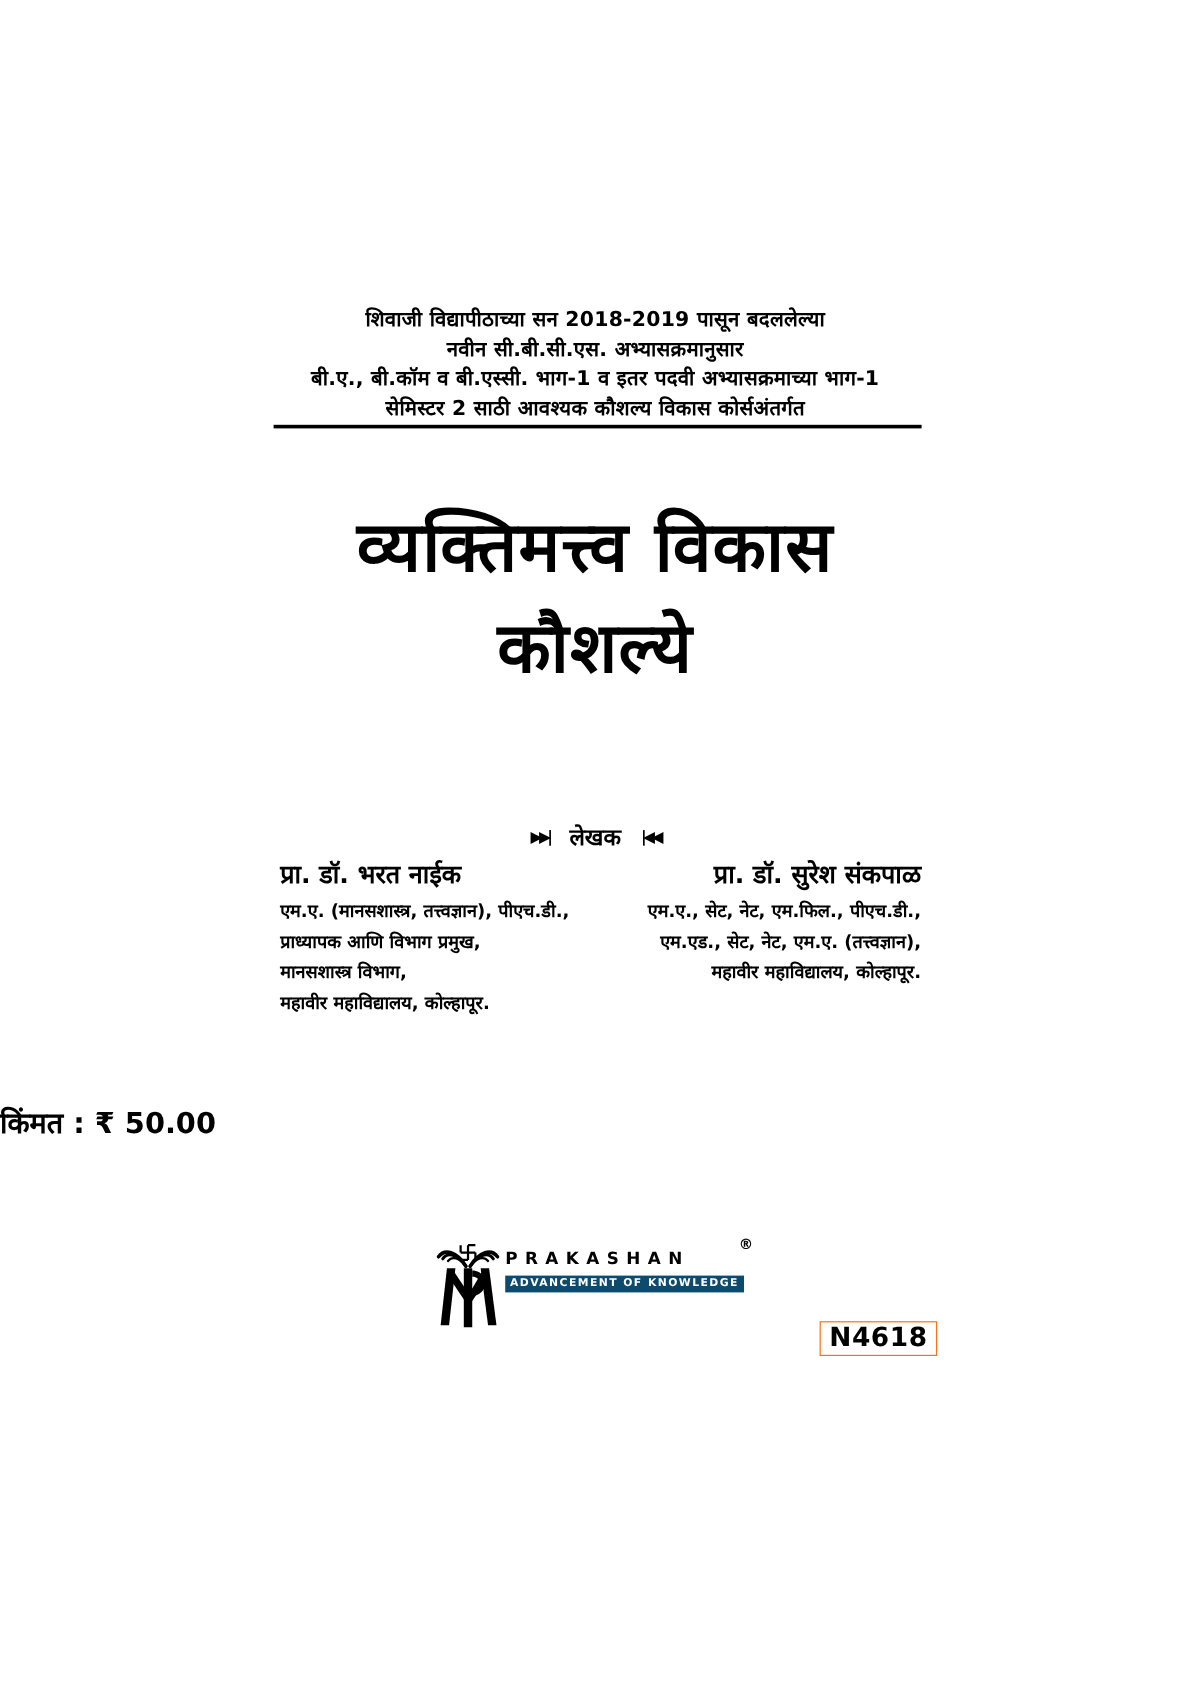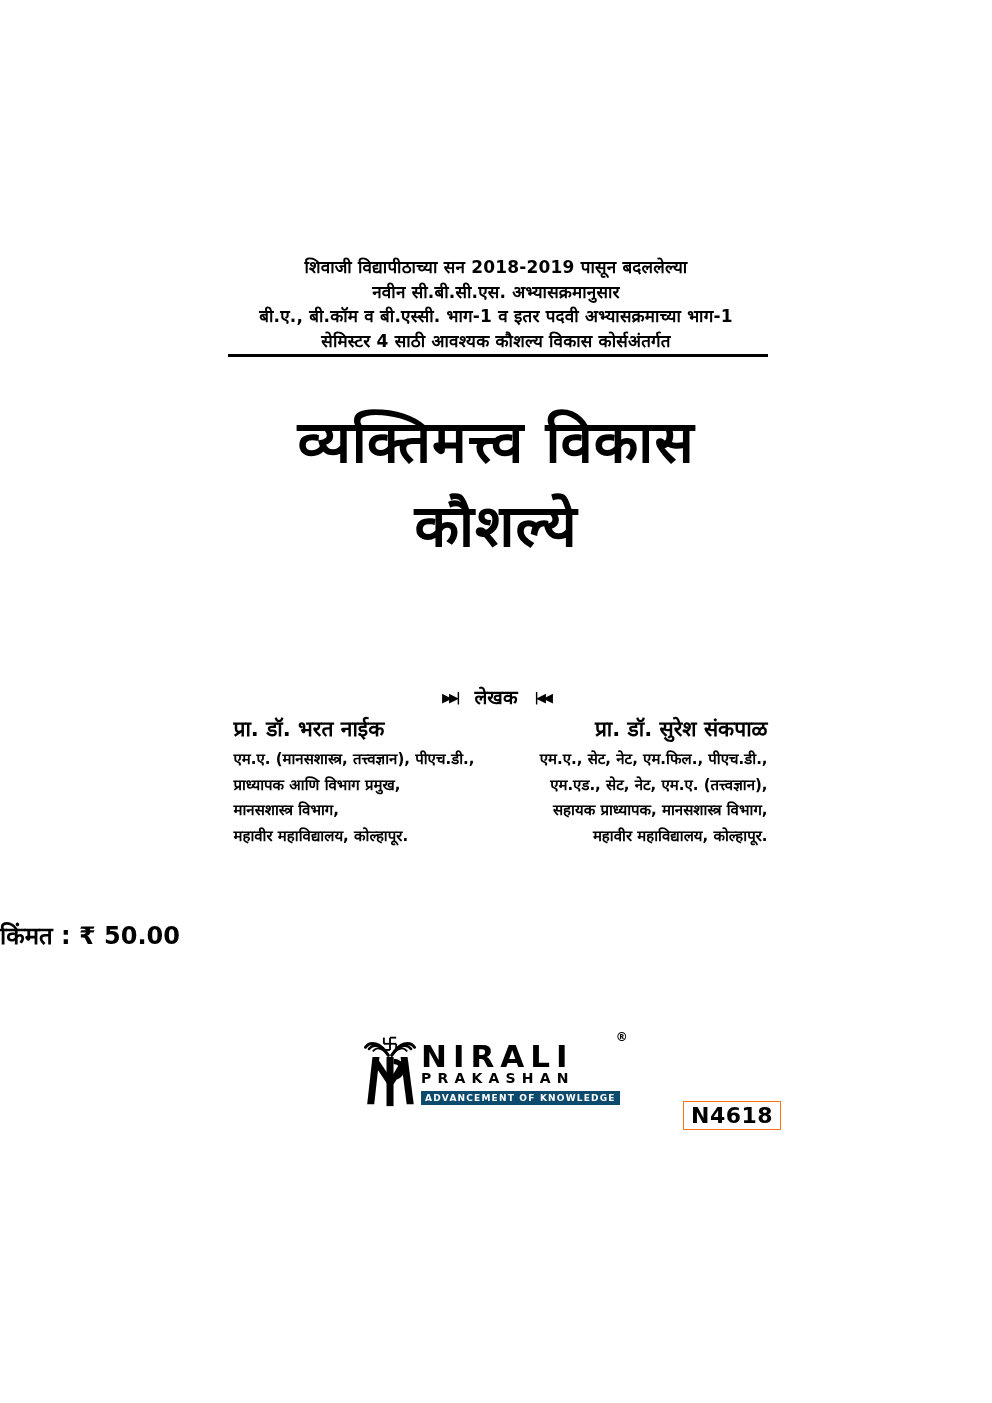--- a/index.html
+++ b/index.html
@@ -23,21 +23,21 @@
     letter-spacing:0.2px;
   }
   .header-rule {
     position:absolute; top:354px; left:228px;
     width:540px; height:3px;
     background:#000;
   }
 
   
   .book-title {
-    position:absolute; top:400px; left:0; width:100%;
+    position:absolute; top:414px; left:0; width:100%;
     text-align:center;
     font-weight:800;
     font-size:58px;
     line-height:84px;
     letter-spacing:1px;
   }
 
   
   .lekhak-line {
     position:absolute; top:684px; left:0; width:100%;
@@ -136,21 +136,21 @@
 </style>
 </head>
 <body>
 
 <div class="page">
 
   <div class="header-block">
     <div>शिवाजी विद्यापीठाच्या सन 2018-2019 पासून बदललेल्या</div>
     <div>नवीन सी.बी.सी.एस. अभ्यासक्रमानुसार</div>
     <div>बी.ए., बी.कॉम व बी.एस्सी. भाग-1 व इतर पदवी अभ्यासक्रमाच्या भाग-1</div>
-    <div>सेमिस्टर 4 साठी आवश्यक कौशल्य विकास कोर्सअंतर्गत</div>
+    <div>सेमिस्टर 2 साठी आवश्यक कौशल्य विकास कोर्सअंतर्गत</div>
   </div>
   <div class="header-rule"></div>
 
   <div class="book-title">
     <div>व्यक्तिमत्त्व विकास</div>
     <div>कौशल्ये</div>
   </div>
 
   <div class="lekhak-line">
     <span class="lekhak-marker">▶▶|</span>
@@ -166,21 +166,20 @@
         <div>प्राध्यापक आणि विभाग प्रमुख,</div>
         <div>मानसशास्त्र विभाग,</div>
         <div>महावीर महाविद्यालय, कोल्हापूर.</div>
       </div>
     </div>
     <div class="author-col right">
       <div class="author-name">प्रा. डॉ. सुरेश संकपाळ</div>
       <div class="author-details">
         <div>एम.ए., सेट, नेट, एम.फिल., पीएच.डी.,</div>
         <div>एम.एड., सेट, नेट, एम.ए. (तत्त्वज्ञान),</div>
-        <div>सहायक प्राध्यापक, मानसशास्त्र विभाग,</div>
         <div>महावीर महाविद्यालय, कोल्हापूर.</div>
       </div>
     </div>
   </div>
 
   <div class="price-line">किंमत : ₹ 50.00</div>
 
   <div class="publisher-logo">
     <div class="logo-mark">
       <svg viewBox="0 0 58 82" xmlns="http://www.w3.org/2000/svg" aria-hidden="true">
@@ -210,21 +209,20 @@
           <path d="M9 25 L17 25 L11 79 L3 79 Z"></path>
           <path d="M25 25 L33 25 L33 81 L25 81 Z"></path>
           <path d="M41 25 L49 25 L56 79 L48 79 Z"></path>
           <path d="M33 27 C48 27 50 48 35 51 L33 51 L33 44 C42 43 42 33 33 33 Z"></path>
           <path d="M15 27 L31 51 L26 56 L12 35 Z"></path>
           <path d="M43 27 L29 51 L33 56 L47 35 Z"></path>
         </g>
       </svg>
     </div>
     <div class="logo-textcol">
-      <div class="logo-name">NIRALI</div>
       <span class="logo-reg">®</span>
       <div class="logo-sub">PRAKASHAN</div>
       <div class="logo-tagline">ADVANCEMENT OF KNOWLEDGE</div>
     </div>
   </div>
 
   <div class="code-box">N4618</div>
 
 </div>
 

